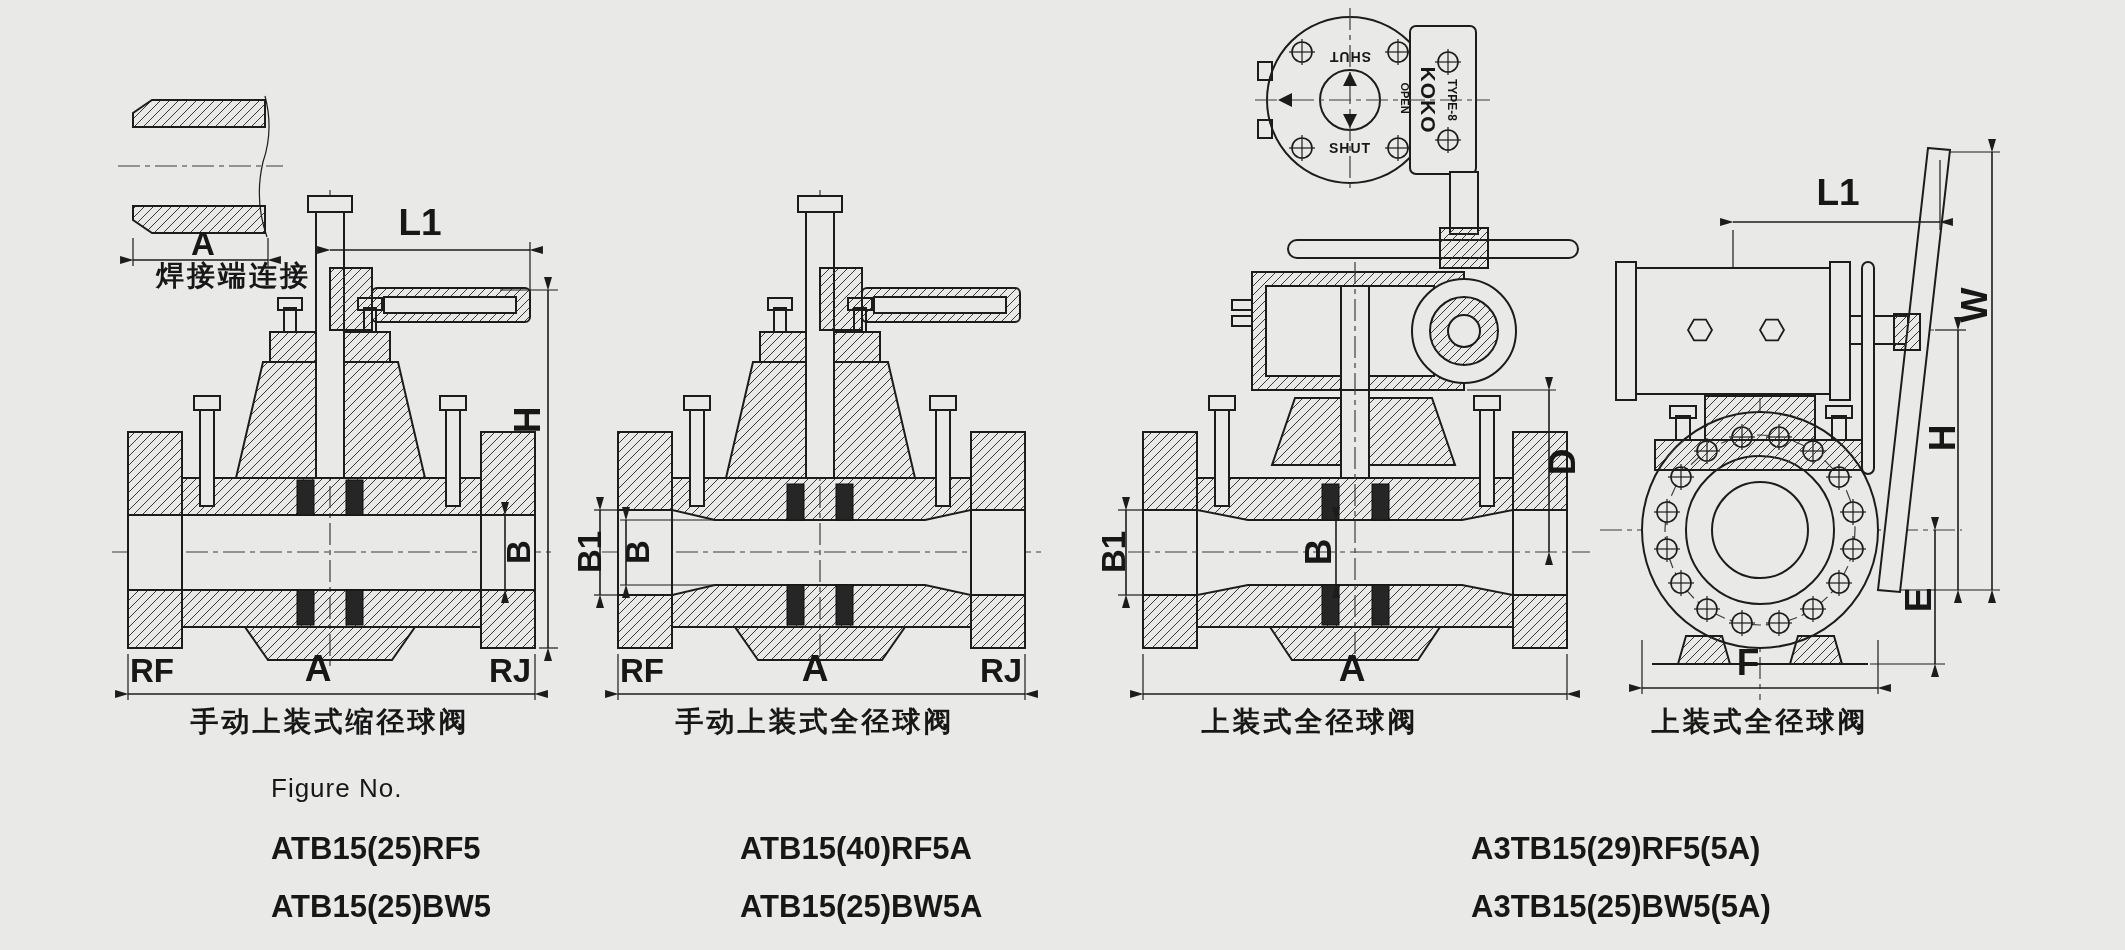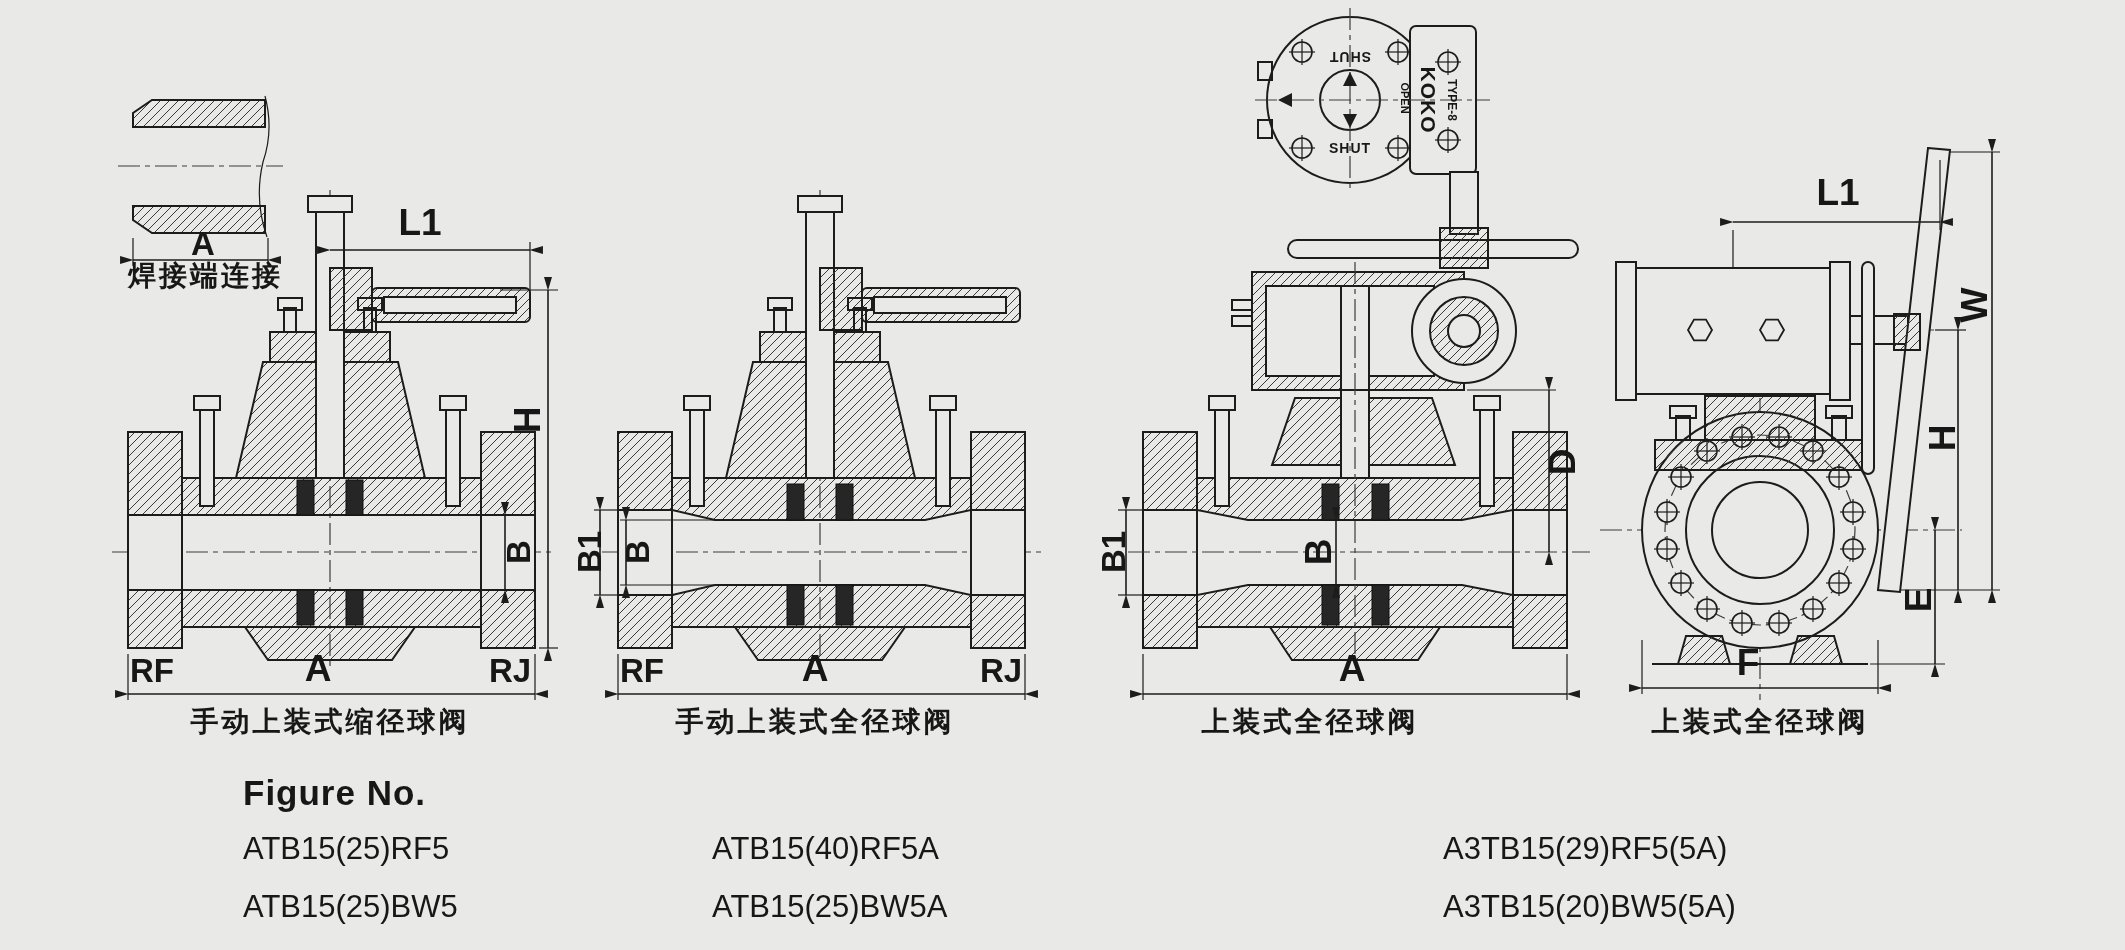--- a/index.html
+++ b/index.html
@@ -8,33 +8,33 @@
   svg{position:absolute;left:0;top:0;}
   .hf {fill:url(#hatch);stroke:#1c1c1c;stroke-width:2;}
   .bgf{fill:#e9e9e8;stroke:#1c1c1c;stroke-width:2;}
   .ol {fill:none;stroke:#1c1c1c;stroke-width:2;}
   .seat{fill:#262626;stroke:#111;stroke-width:1;}
   .cl {fill:none;stroke:#3c3c3c;stroke-width:1.2;stroke-dasharray:22 5 5 5;}
   .dim{stroke:#1c1c1c;stroke-width:1.6;fill:none;}
   .ext{stroke:#1c1c1c;stroke-width:1.2;fill:none;}
   .thin{stroke:#1c1c1c;stroke-width:1.2;fill:none;}
   .lbl{position:absolute;transform:translate(-50%,-50%);font-weight:bold;white-space:nowrap;line-height:1;}
-  .tl {position:absolute;transform:none;white-space:nowrap;line-height:1;}
+  .tl {position:absolute;transform:none;white-space:nowrap;line-height:1;margin-left:28px;}
   .dimL{font-size:37px;}
   .dimM{font-size:33px;}
   .rot {transform:translate(-50%,-50%) rotate(-90deg);}
   .rot90{transform:translate(-50%,-50%) rotate(90deg);}
   .rot180{transform:translate(-50%,-50%) rotate(180deg);}
   .cap{font-size:28px;font-weight:600;letter-spacing:3px;}
   .actS{font-size:14px;font-weight:bold;letter-spacing:1px;}
   .actO{font-size:11px;font-weight:bold;}
   .actB{font-size:21px;font-weight:bold;letter-spacing:1px;}
   .actT{font-size:12px;font-weight:bold;}
-  .figtitle{font-size:35px;font-weight:700;letter-spacing:1px;}
-  .model{font-size:31px;font-weight:400;}
+  .figtitle{font-size:26px;font-weight:400;letter-spacing:1px;}
+  .model{font-size:31px;font-weight:700;}
 </style>
 </head>
 <body>
 
 <div id="stage">
 
 <svg width="2125" height="950" viewBox="0 0 2125 950">
   <defs>
     <pattern id="hatch" patternUnits="userSpaceOnUse" width="9" height="9">
       <path d="M-1,10 L10,-1" stroke="#3a3a3a" stroke-width="1"></path>
@@ -308,16 +308,16 @@
   <div class="lbl dimL rot" style="left:1918px;top:600px;">E</div>
   <div class="lbl dimL" style="left:1748px;top:662px;">F</div>
   <div class="lbl cap" style="left:1760px;top:722px;">上装式全径球阀</div>
 
   <div class="tl figtitle" style="left:243px;top:775px;">Figure No.</div>
   <div class="tl model" style="left:243px;top:833px;">ATB15(25)RF5</div>
   <div class="tl model" style="left:243px;top:891px;">ATB15(25)BW5</div>
   <div class="tl model" style="left:712px;top:833px;">ATB15(40)RF5A</div>
   <div class="tl model" style="left:712px;top:891px;">ATB15(25)BW5A</div>
   <div class="tl model" style="left:1443px;top:833px;">A3TB15(29)RF5(5A)</div>
-  <div class="tl model" style="left:1443px;top:891px;">A3TB15(20)BW5(5A)</div>
+  <div class="tl model" style="left:1443px;top:891px;">A3TB15(25)BW5(5A)</div>
 </div>
 
 </div>
 
 </body></html>

